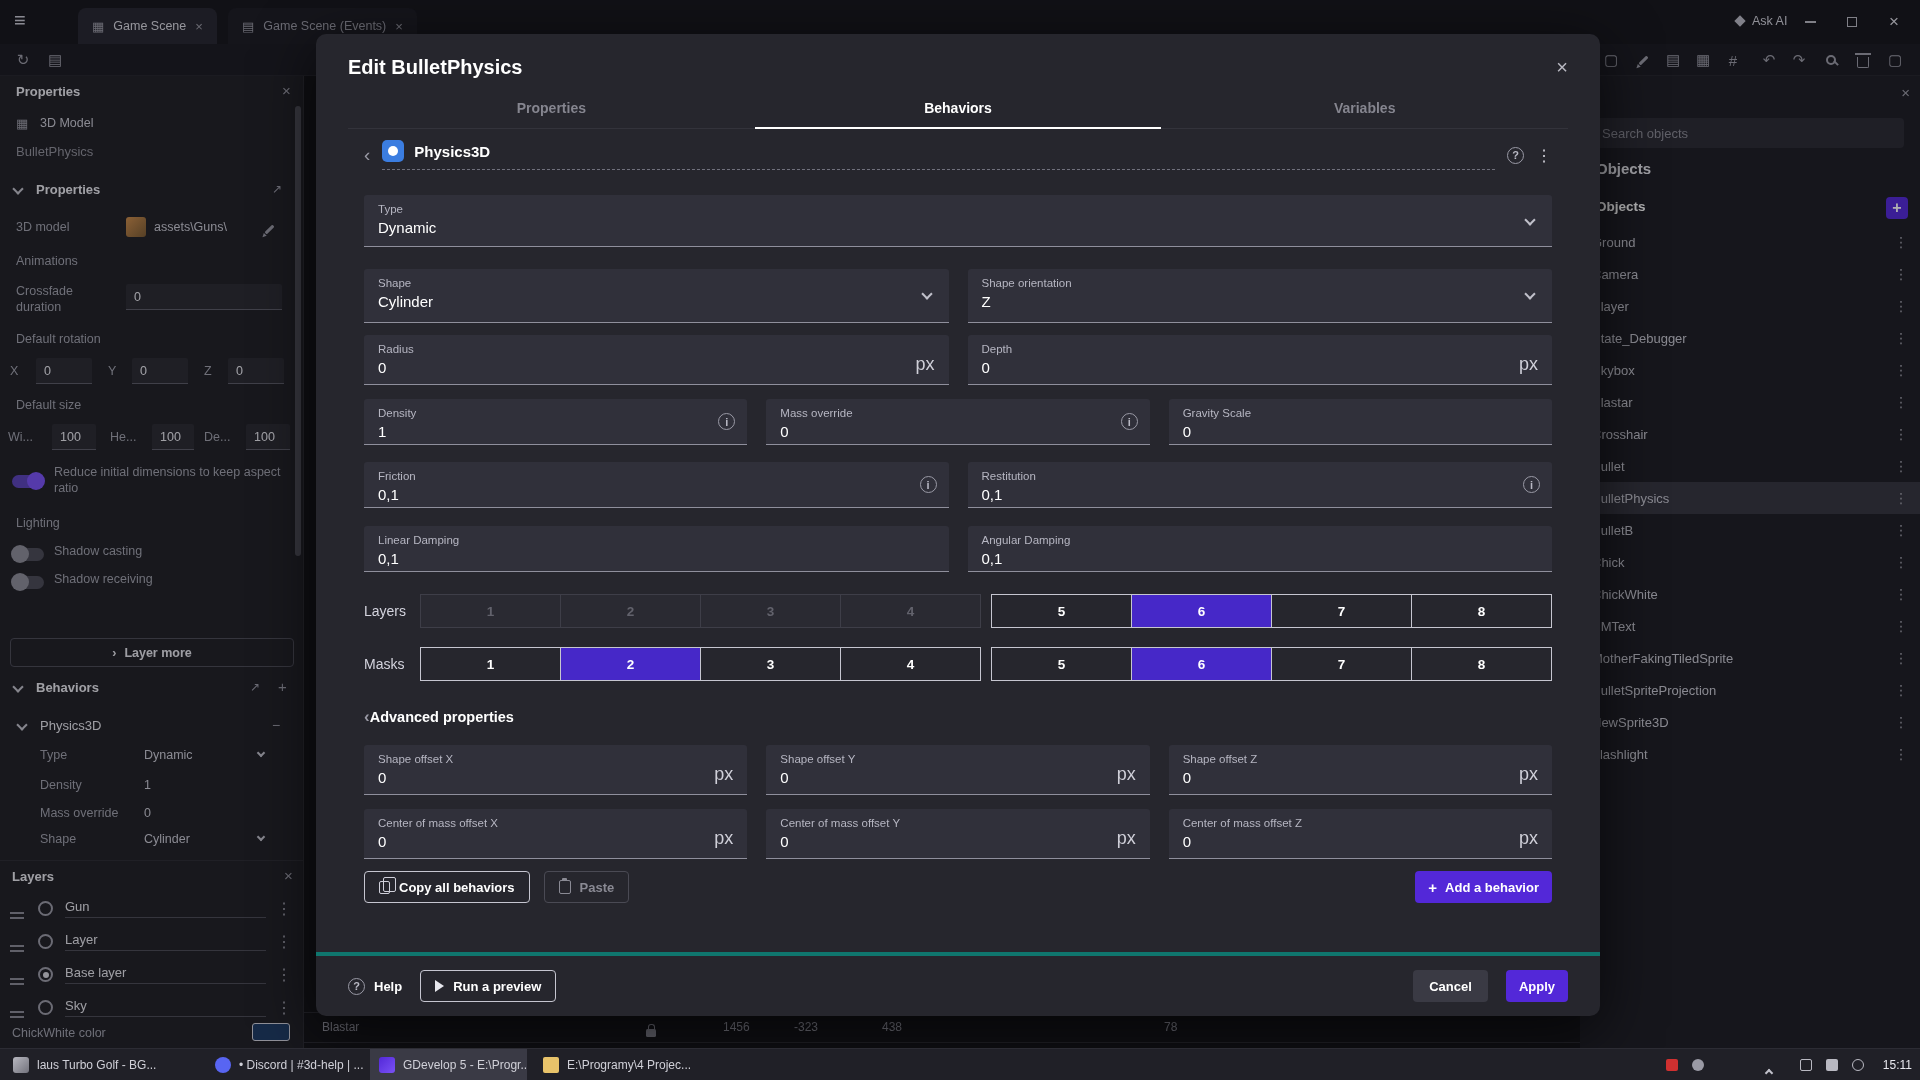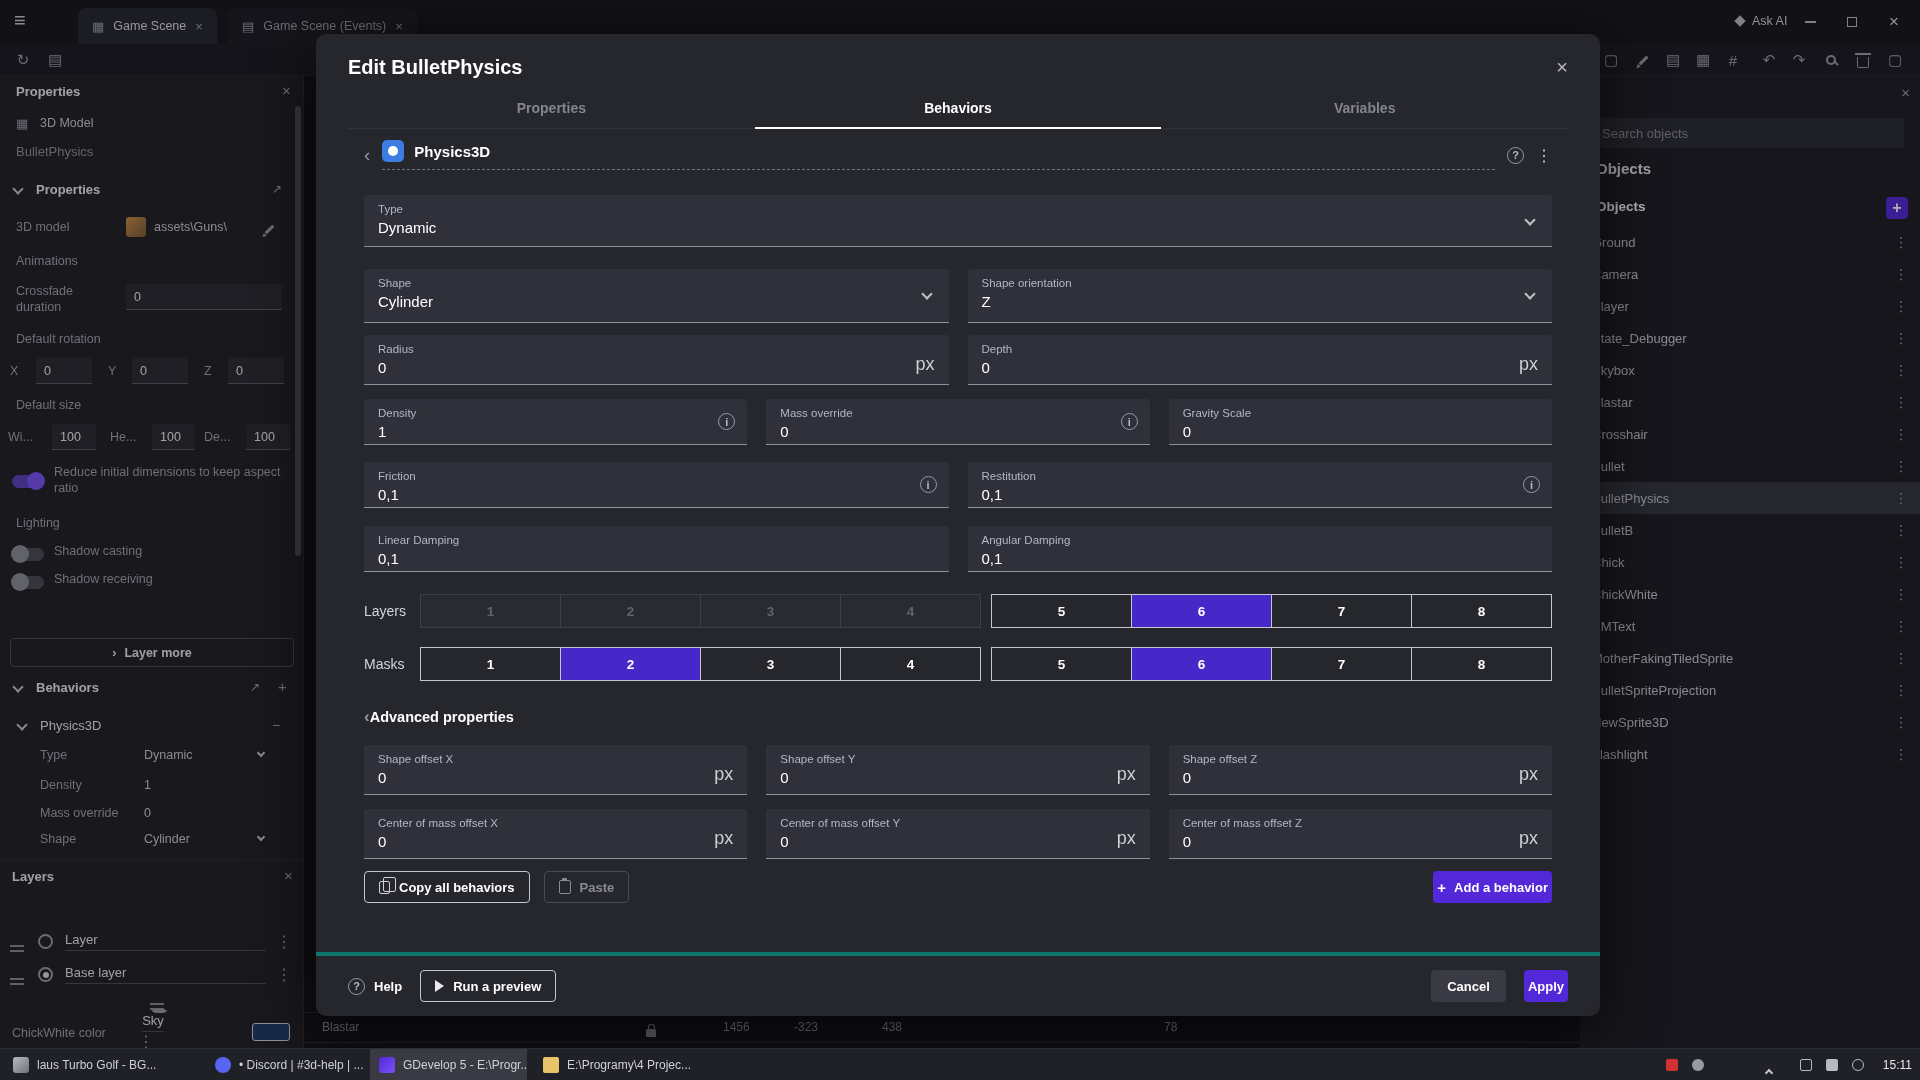--- a/index.html
+++ b/index.html
@@ -122,21 +122,21 @@
   .btn-group { flex:1; display:flex; }
   .cell { flex:1; height:34px; display:flex; align-items:center; justify-content:center; font-size:13.5px; font-weight:700;
           color:#fff; border:1px solid #c6c6d0; margin-left:-1px; background:transparent; }
   .cell:first-child { margin-left:0; }
   .cell.selected { background:#4628c8; }
   .btn-group.disabled .cell { border-color:#3e3e48; color:#62626c; background:#2a2a32; }
   .adv-row { display:flex; align-items:center; height:22px; color:#fff; font-size:14.5px; font-weight:700; }
   .btn-outline { border:1px solid #c6c6d0; color:#fff; border-radius:4px; padding:0 14px; height:32px;
                  display:inline-flex; align-items:center; gap:9px; font-size:13px; font-weight:700; background:transparent; }
   .btn-outline.dim { border-color:#4a4a54; color:#8a8a94; }
-  .btn-primary { background:#5328d8; color:#fff; border-radius:4px; height:32px; padding:0 4px;
+  .btn-primary { background:#5328d8; color:#fff; border-radius:4px; height:32px; padding:0 13px;
                  display:inline-flex; align-items:center; gap:8px; font-size:13px; font-weight:700; }
   .btn-dark { background:#3a3a44; color:#fff; border-radius:4px; height:32px; padding:0 16px;
               display:inline-flex; align-items:center; font-size:13px; font-weight:700; }
   .m-footer { border-top:4px solid #0f766e; height:64px; display:flex; align-items:center; gap:18px; padding:0 32px; }
   .help-btn { display:inline-flex; align-items:center; gap:9px; color:#fff; font-size:13px; font-weight:700; }
   .spacer { flex:1; }
 
   
   #taskbar { left:0; top:1048px; width:1920px; height:32px; background:#202027; border-top:1px solid #2c2c34; z-index:90; }
   .tb-btn { position:absolute; top:0; height:32px; display:flex; align-items:center; gap:8px; padding:0 9px;
@@ -302,33 +302,39 @@
     <div class="lp" style="top:756px;">
       <span class="lp-label abs" style="left:40px;">Shape</span>
       <span class="lp-text abs" style="left:144px;">Cylinder</span>
       <span class="caret abs" style="left:258px; top:2px; width:6px; height:6px;"></span>
     </div>
 
     <div class="lp" style="top:784px; height:30px; border-top:1px solid #2b2b33;">
       <span class="lp-strong abs" style="left:12px; top:8px;">Layers</span>
       <span class="i i-close abs" style="left:284px; top:6px; font-size:15px;"></span>
     </div>
+    <div class="lyr-row" style="top:816px;">
+      <span style="margin-left:10px;"><span class="drag-h"></span></span>
+      <span class="radio" style="margin-left:14px;"></span>
+      <span class="lyr-name">Gun</span>
+      <span class="i i-kebab" style="margin-right:12px;"></span>
+    </div>
     <div class="lyr-row" style="top:849px;">
       <span style="margin-left:10px;"><span class="drag-h"></span></span>
       <span class="radio" style="margin-left:14px;"></span>
       <span class="lyr-name">Layer</span>
       <span class="i i-kebab" style="margin-right:12px;"></span>
     </div>
     <div class="lyr-row" style="top:882px;">
       <span style="margin-left:10px;"><span class="drag-h"></span></span>
       <span class="radio checked" style="margin-left:14px;"></span>
       <span class="lyr-name">Base layer</span>
       <span class="i i-kebab" style="margin-right:12px;"></span>
     </div>
-    <div class="lyr-row" style="top:915px;flex-direction:column;">
+    <div class="lyr-row" style="top:915px;">
       <span style="margin-left:10px;"><span class="drag-h"></span></span>
       <span class="radio" style="margin-left:14px;"></span>
       <span class="lyr-name">Sky</span>
       <span class="i i-kebab" style="margin-right:12px;"></span>
     </div>
     <div class="lp" style="top:946px; height:26px;">
       <span class="lp-label abs" style="left:12px; top:4px;">ChickWhite color</span>
       <span class="abs" style="left:252px; top:1px; width:38px; height:18px; background:#1c3a64; border:1.5px solid #d0d0da; border-radius:3px;"></span>
     </div>
     <div class="scrollbar-v"></div>

